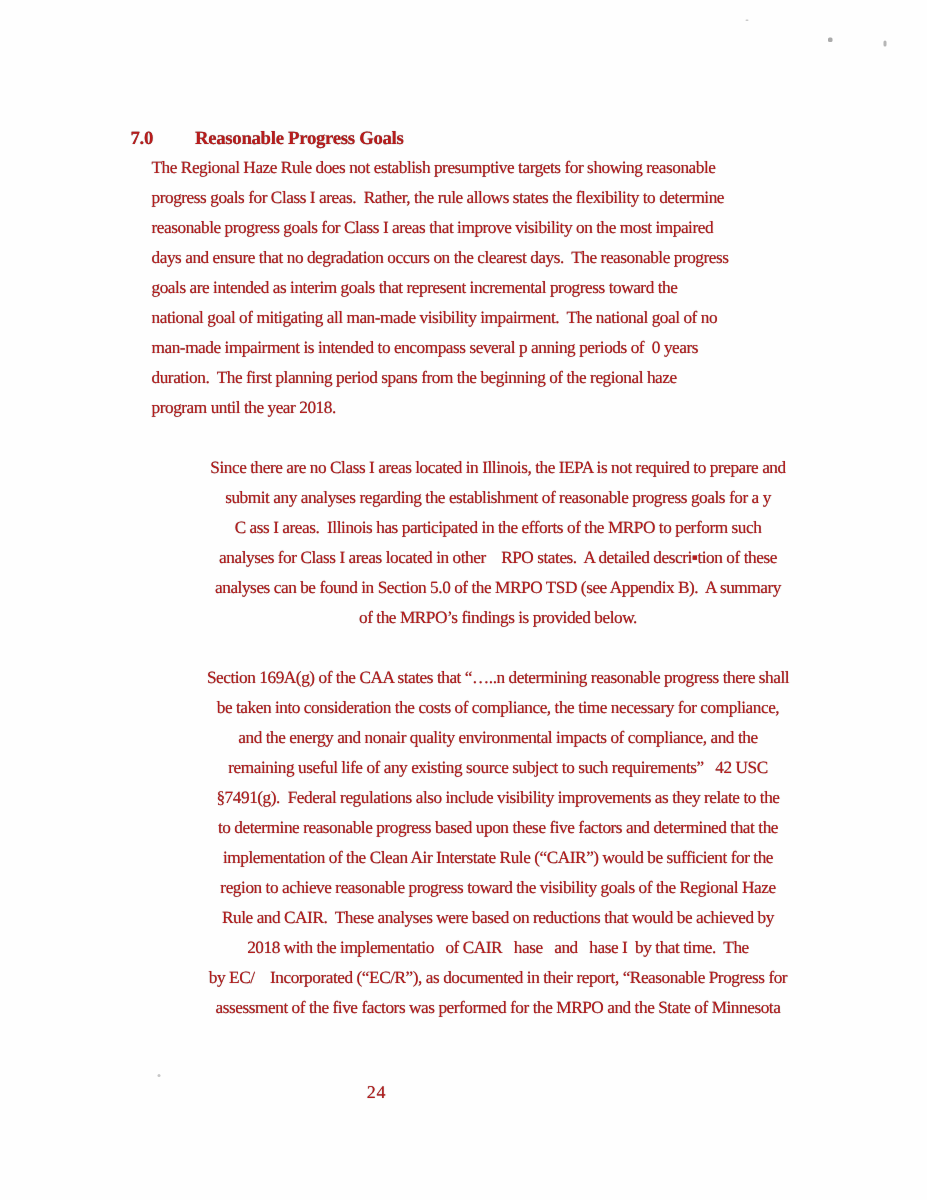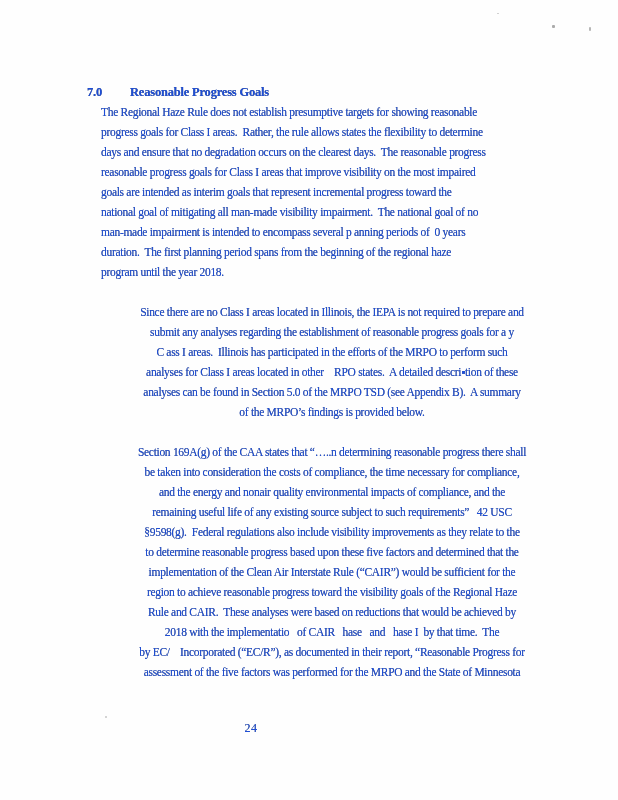--- a/index.html
+++ b/index.html
@@ -7,21 +7,21 @@
     padding: 0;
     background: #ffffff;
   }
   .page {
     position: relative;
     width: 618px;
     height: 800px;
     background: #fefefe;
     overflow: hidden;
     font-family: "Liberation Serif", serif;
-    color: #1d4ed8;
+    color: #b91c1c;
   }
   .content {
     position: absolute;
     left: 87px;
     top: 82px;
     width: 490px;
   }
   .heading {
     font-size: 12.5px;
     font-weight: bold;
@@ -83,22 +83,22 @@
   <div class="speck speck3"></div>
   <div class="speck speck4"></div>
 
   <div class="content">
 
     <div class="heading"><span class="hnum">7.0</span><span>Reasonable Progress Goals</span></div>
 
     <div class="para para-first">
       <div class="tline">The Regional Haze Rule does not establish presumptive targets for showing reasonable</div>
       <div class="tline">progress goals for Class I areas.  Rather, the rule allows states the flexibility to determine</div>
+      <div class="tline">reasonable progress goals for Class I areas that improve visibility on the most impaired</div>
       <div class="tline">days and ensure that no degradation occurs on the clearest days.  The reasonable progress</div>
-      <div class="tline">reasonable progress goals for Class I areas that improve visibility on the most impaired</div>
       <div class="tline">goals are intended as interim goals that represent incremental progress toward the</div>
       <div class="tline">national goal of mitigating all man-made visibility impairment.  The national goal of no</div>
       <div class="tline">man-made impairment is intended to encompass several p anning periods of  0 years</div>
       <div class="tline">duration.  The first planning period spans from the beginning of the regional haze</div>
       <div class="tline">program until the year 2018.</div>
     </div>
 
     <div class="para">
       <div class="tline">Since there are no Class I areas located in Illinois, the IEPA is not required to prepare and</div>
       <div class="tline">submit any analyses regarding the establishment of reasonable progress goals for a y</div>
@@ -106,21 +106,21 @@
       <div class="tline">analyses for Class I areas located in other    RPO states.  A detailed descri▪tion of these</div>
       <div class="tline">analyses can be found in Section 5.0 of the MRPO TSD (see Appendix B).  A summary</div>
       <div class="tline">of the MRPO’s findings is provided below.</div>
     </div>
 
     <div class="para">
       <div class="tline">Section 169A(g) of the CAA states that “…..n determining reasonable progress there shall</div>
       <div class="tline">be taken into consideration the costs of compliance, the time necessary for compliance,</div>
       <div class="tline">and the energy and nonair quality environmental impacts of compliance, and the</div>
       <div class="tline">remaining useful life of any existing source subject to such requirements”   42 USC</div>
-      <div class="tline">§9598(g).  Federal regulations also include visibility improvements as they relate to the</div>
+      <div class="tline">§7491(g).  Federal regulations also include visibility improvements as they relate to the</div>
       <div class="tline">to determine reasonable progress based upon these five factors and determined that the</div>
       <div class="tline">implementation of the Clean Air Interstate Rule (“CAIR”) would be sufficient for the</div>
       <div class="tline">region to achieve reasonable progress toward the visibility goals of the Regional Haze</div>
       <div class="tline">Rule and CAIR.  These analyses were based on reductions that would be achieved by</div>
       <div class="tline">2018 with the implementatio   of CAIR   hase   and   hase I  by that time.  The</div>
       <div class="tline">by EC/    Incorporated (“EC/R”), as documented in their report, “Reasonable Progress for</div>
       <div class="tline">assessment of the five factors was performed for the MRPO and the State of Minnesota</div>
     </div>
 
   </div>

